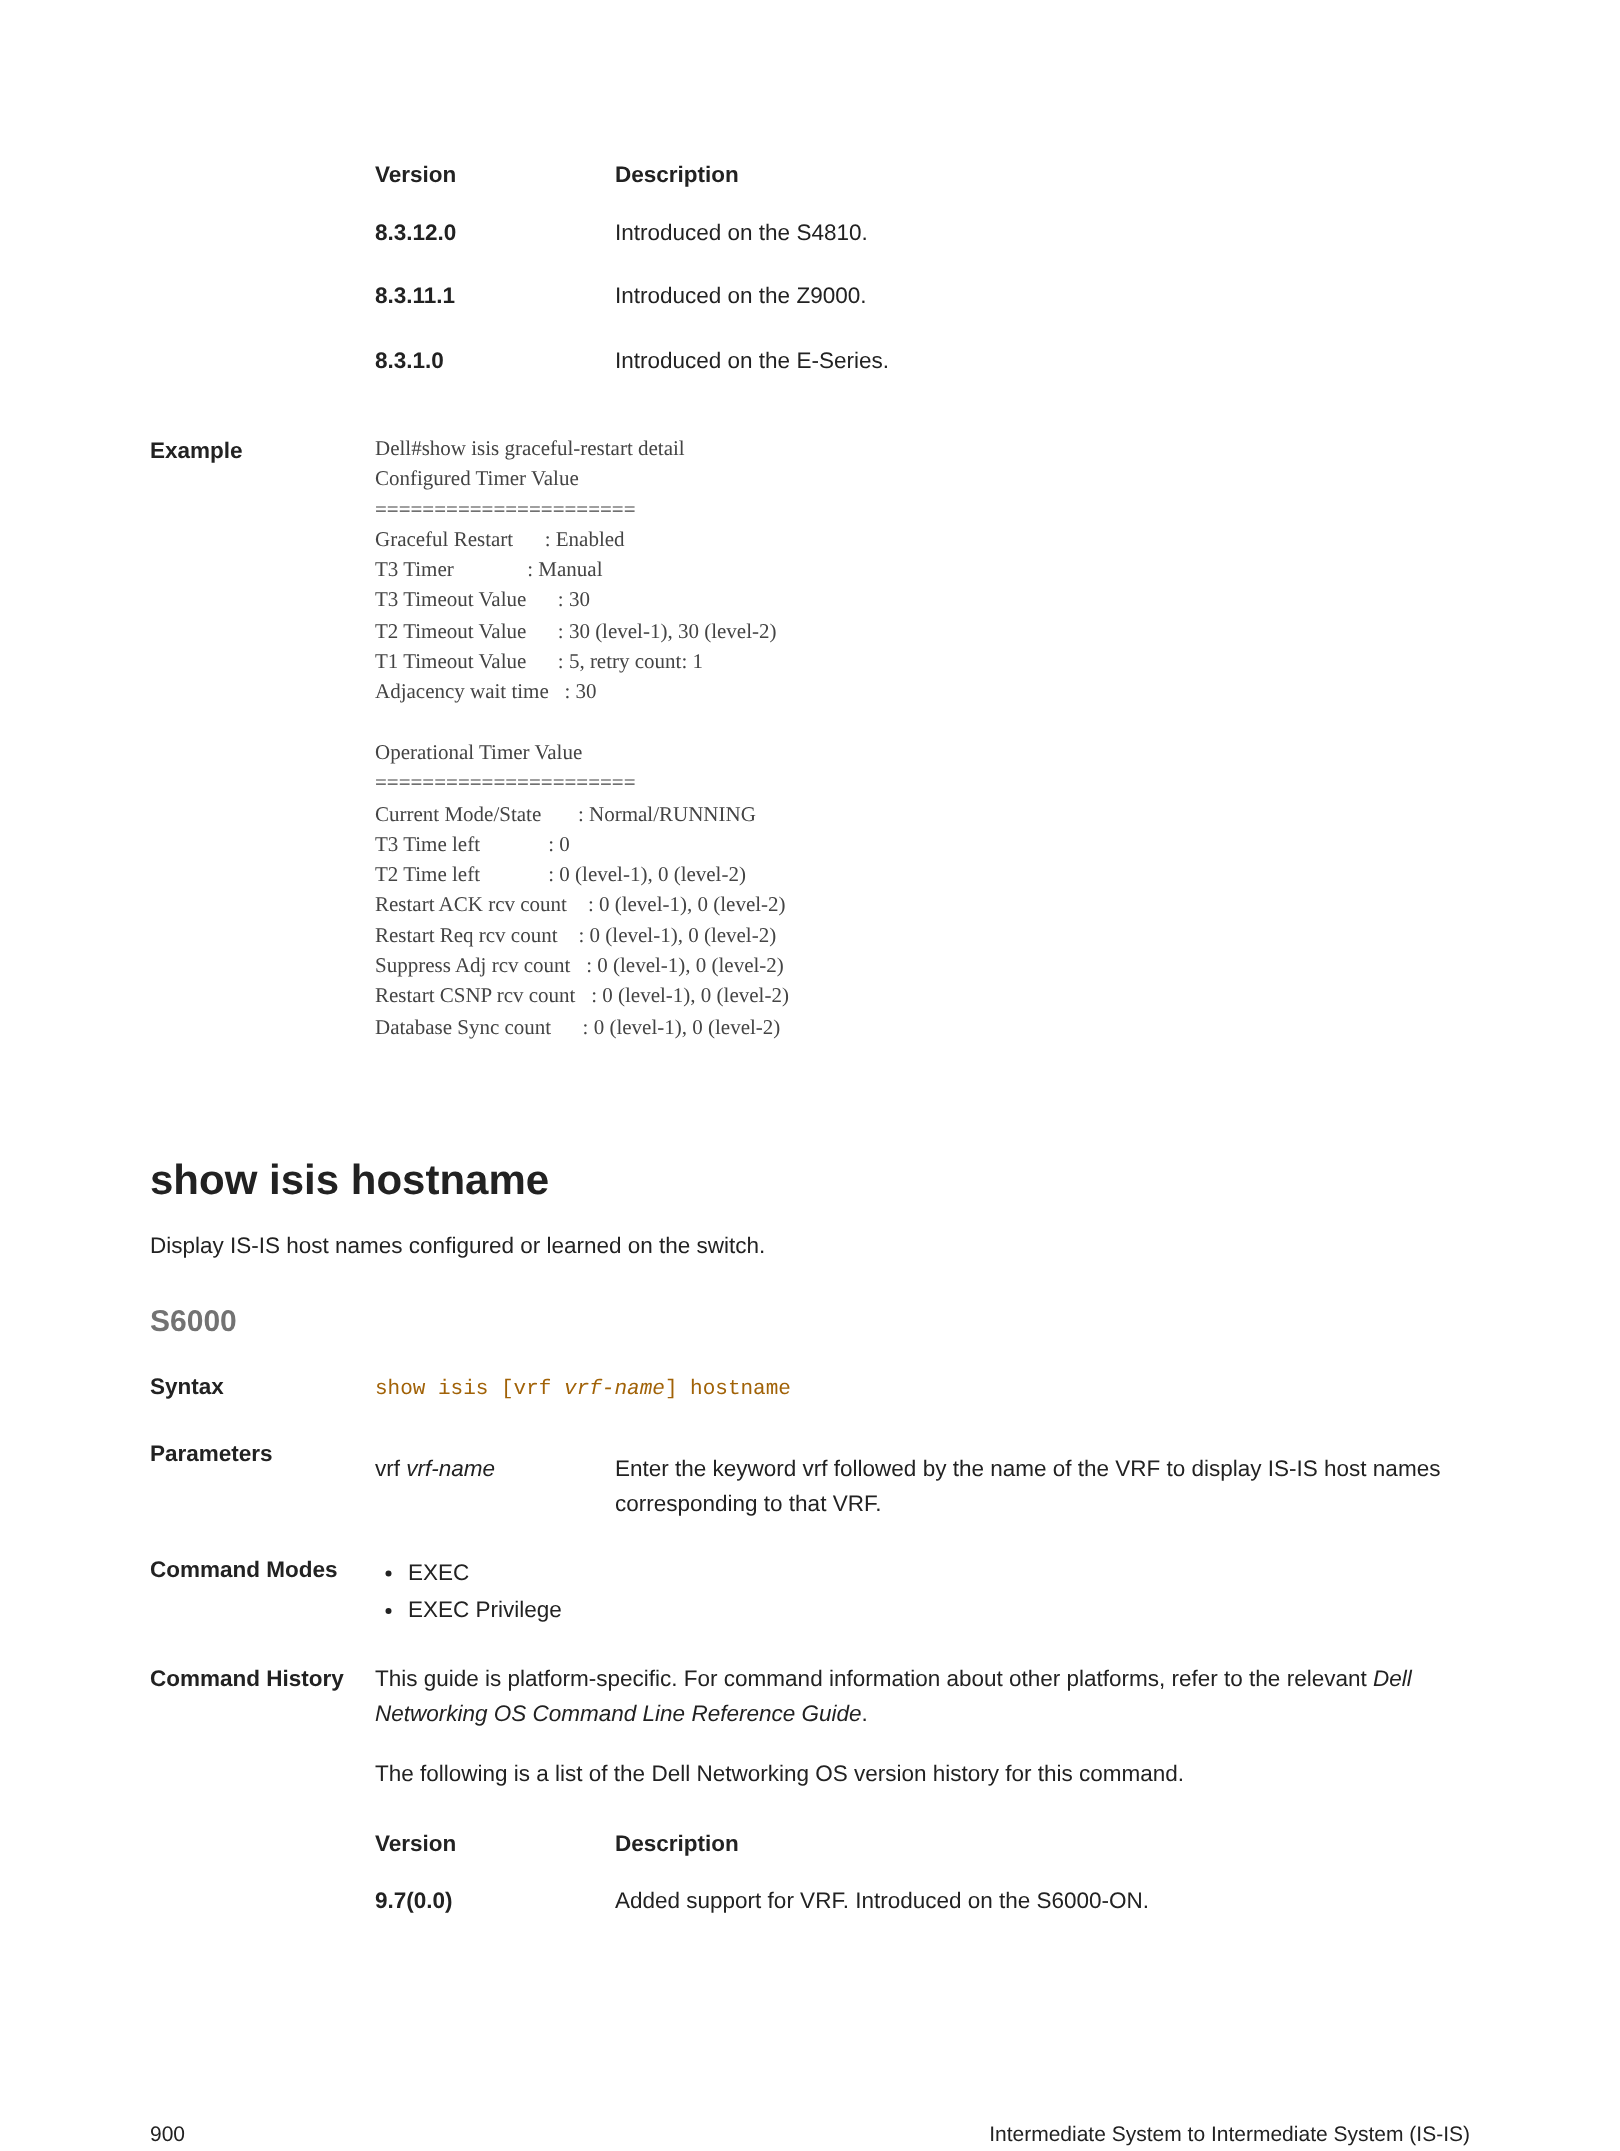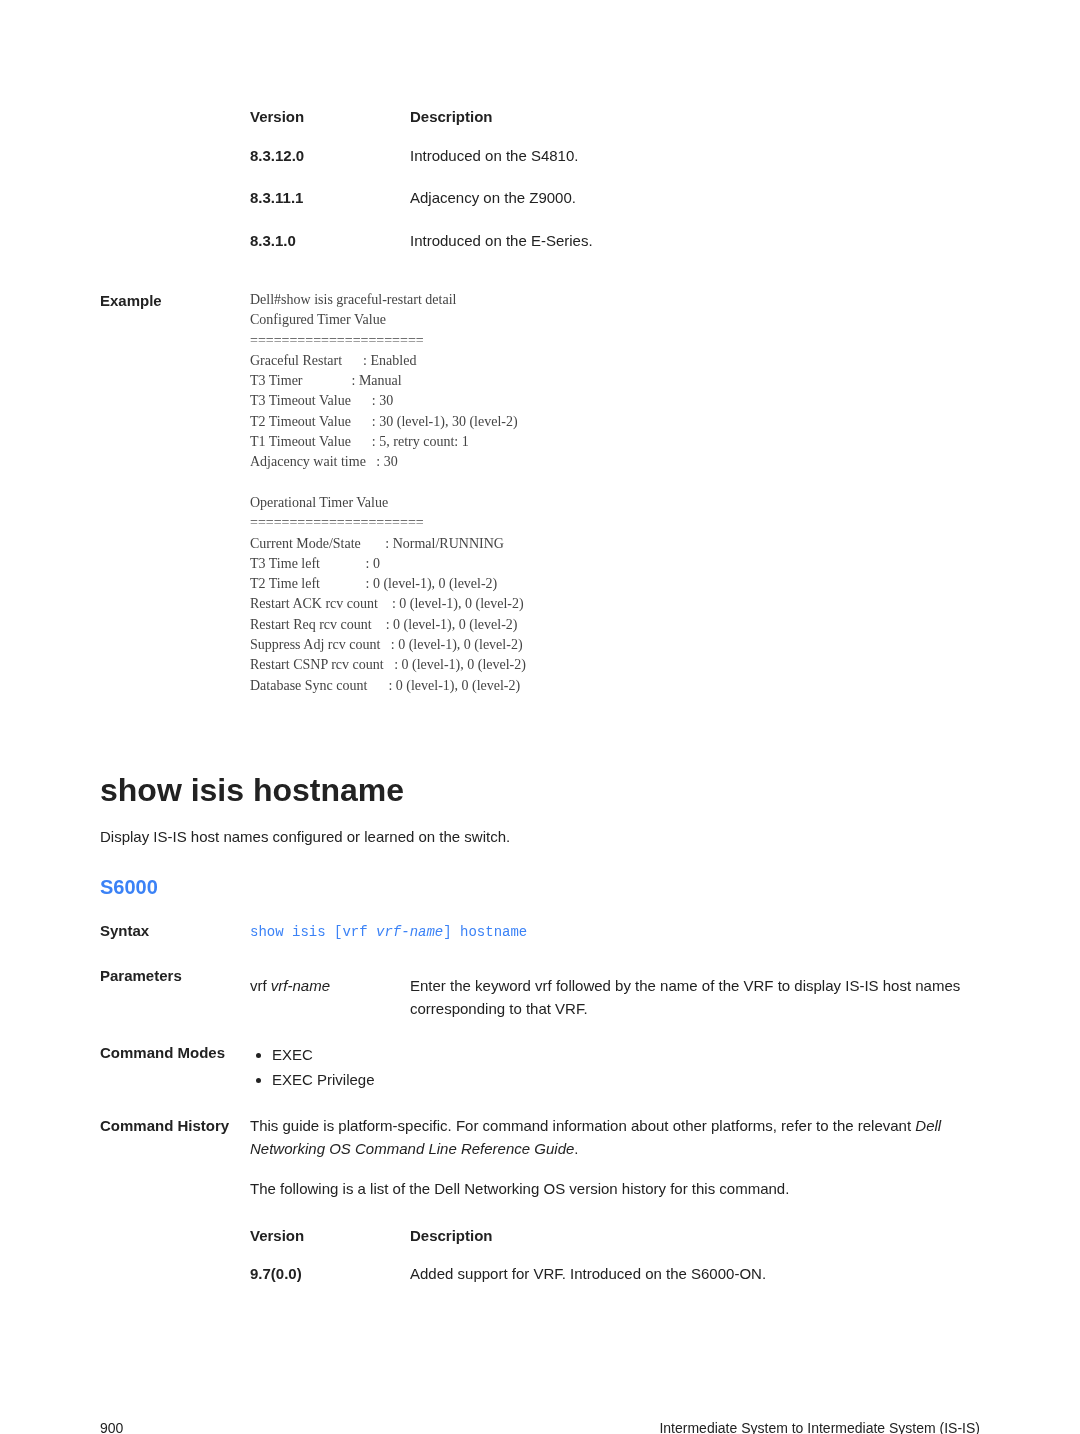--- a/index.html
+++ b/index.html
@@ -44,49 +44,49 @@
   table.vers td.ver-key { font-weight: 600; width: 160px; }
   pre.code {
     font-family: Liberation Serif, serif;
     font-size: 14px;
     line-height: 1.45;
     white-space: pre;
     margin: 0;
     color: #444;
   }
   h1.section-title {
-    font-size: 32px;
+    font-size: 28px;
     font-weight: 600;
     margin: 70px 0 12px 0;
   }
   p.section-desc {
     margin: 0 0 24px 0;
   }
   h2.model {
-    color: #3b82f6;
+    color: #737373;
     font-size: 20px;
     font-weight: 700;
     margin: 16px 0 18px 0;
   }
   .row {
     display: flex;
     margin-bottom: 22px;
   }
   .row .row-label {
     width: 150px;
     flex-shrink: 0;
     font-weight: 700;
   }
   .row .row-body {
     flex: 1;
   }
   code.inline {
     font-family: "Courier New", Courier, monospace;
     font-size: 14px;
-    color: #3b82f6;
+    color: #a16207;
   }
   em { font-style: italic; }
   .param-row {
     display: flex;
     margin-top: 10px;
   }
   .param-key {
     width: 160px;
     flex-shrink: 0;
   }
@@ -118,21 +118,21 @@
             <tr>
           <th>Version</th>
           <th>Description</th>
         </tr>
         <tr>
           <td class="ver-key">8.3.12.0</td>
           <td>Introduced on the S4810.</td>
         </tr>
         <tr>
           <td class="ver-key">8.3.11.1</td>
-          <td>Adjacency on the Z9000.</td>
+          <td>Introduced on the Z9000.</td>
         </tr>
         <tr>
           <td class="ver-key">8.3.1.0</td>
           <td>Introduced on the E-Series.</td>
         </tr>
       </tbody>
         </table>
     </div>
   </div>
 

